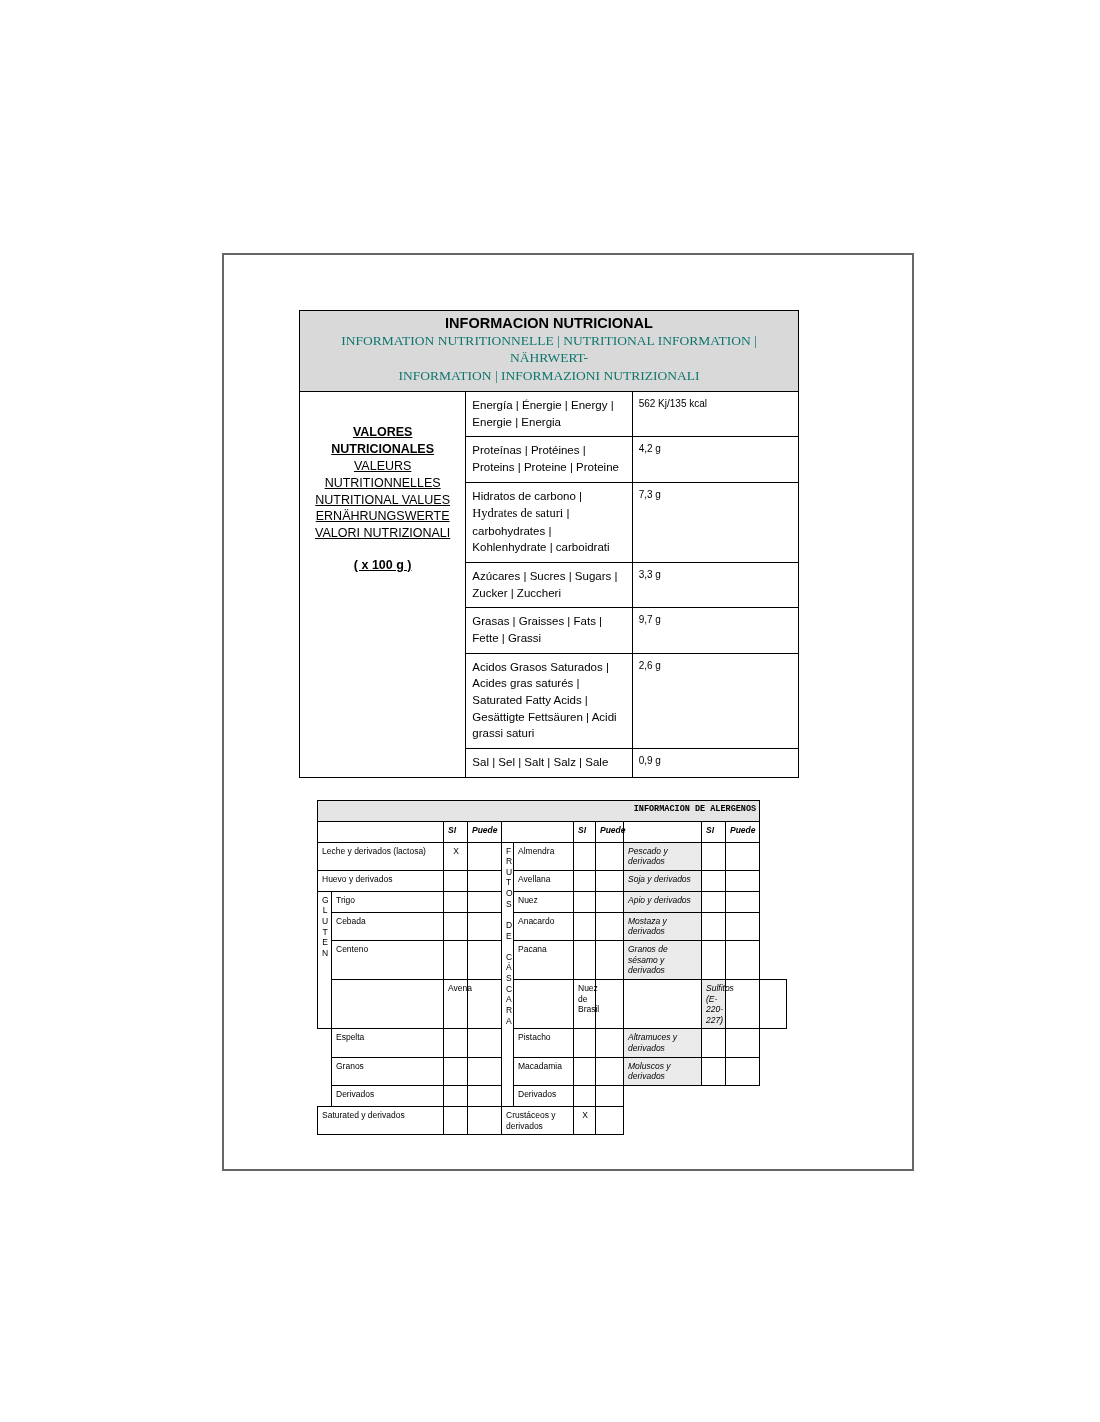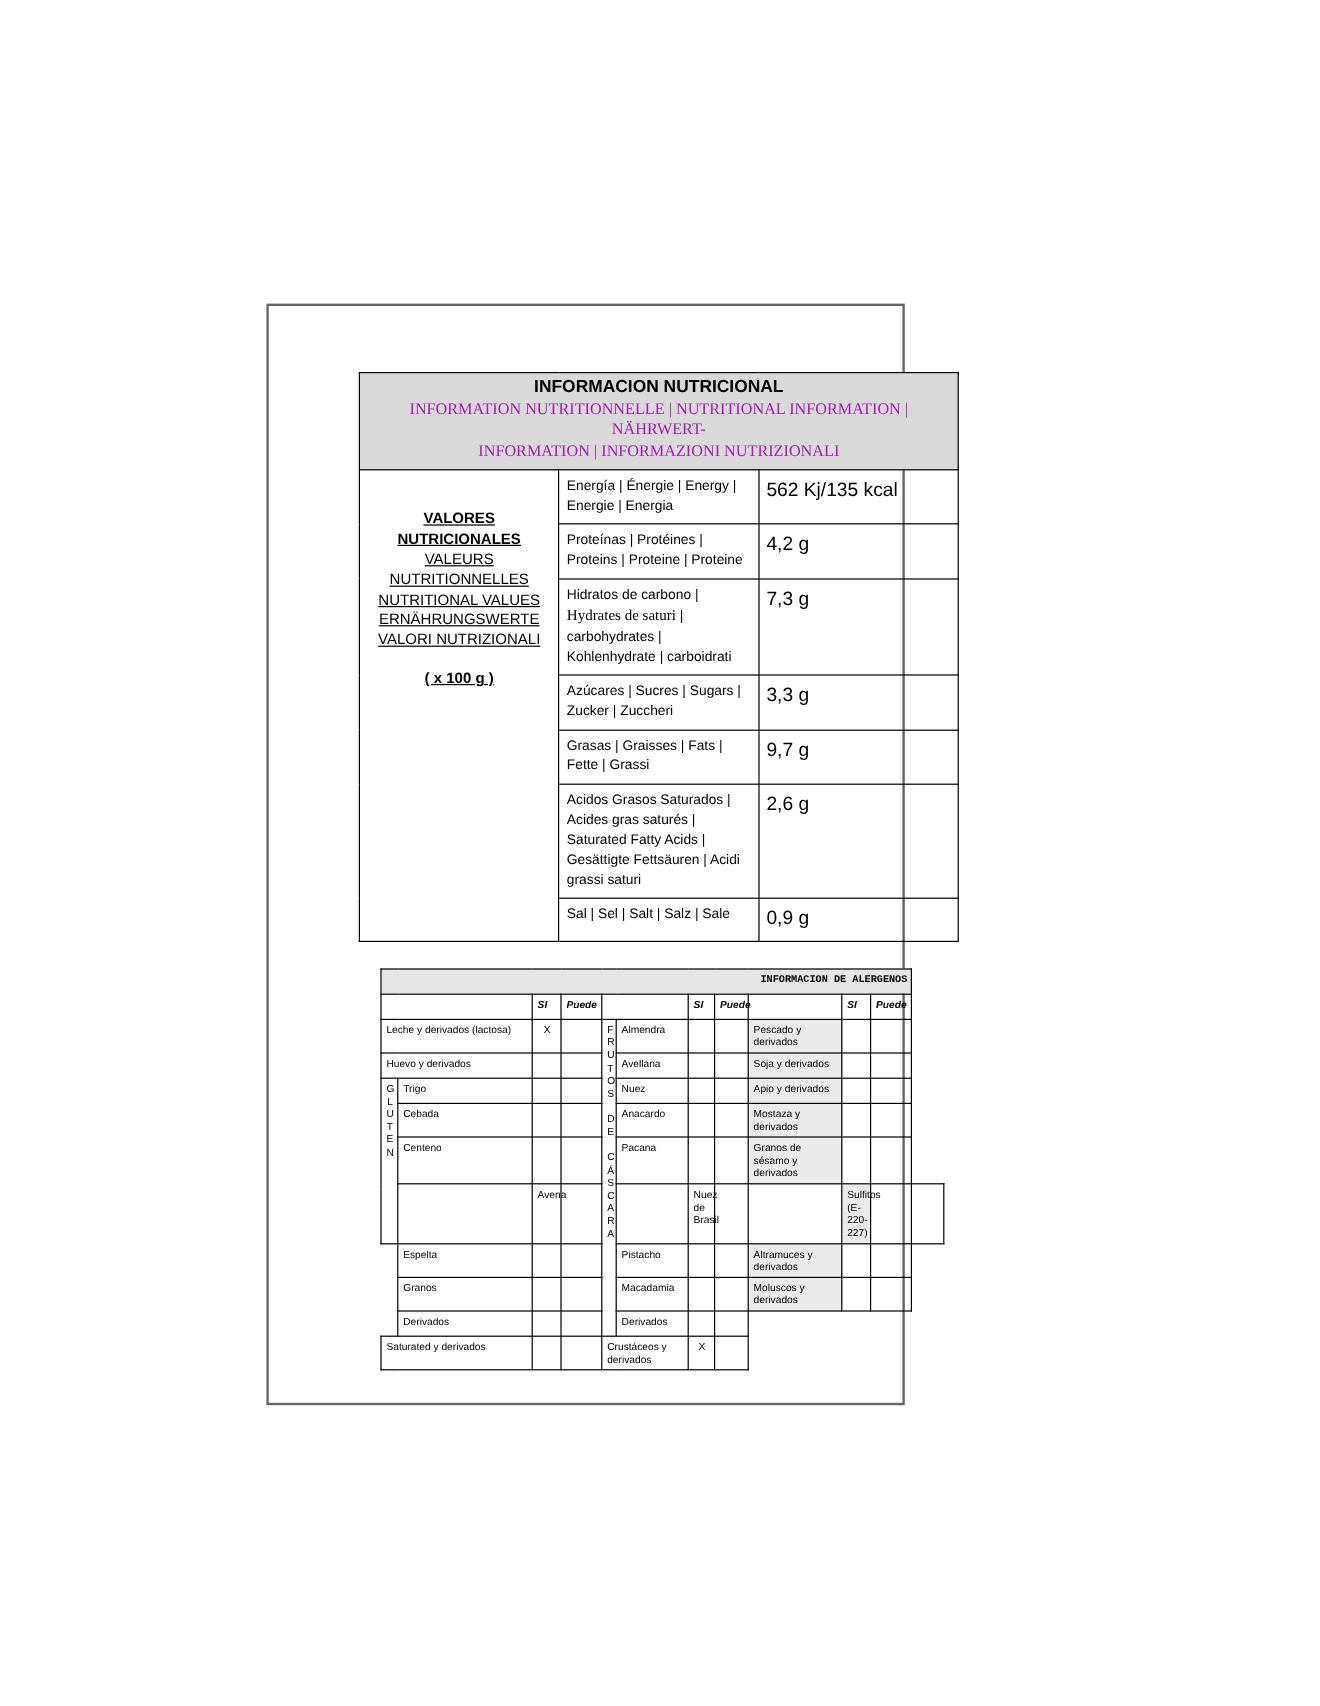--- a/index.html
+++ b/index.html
@@ -11,21 +11,21 @@
     width: 1100px;
     height: 1422px;
     font-family: "Liberation Sans", sans-serif;
     position: relative;
   }
   
   .page {
     position: absolute;
     left: 222px;
     top: 253px;
-    width: 532px;
+    width: 692px;
     height: 918px;
     background: #ffffff;
     border: 2px solid #666666;
     box-sizing: border-box;
   }
   .sheet-inner {
     position: absolute;
     left: 75px;
     top: 55px;
     width: 500px;
@@ -51,21 +51,21 @@
     font-family: "Liberation Sans", sans-serif;
     font-weight: bold;
     font-size: 14.5px;
     line-height: 1.2;
     color: #000;
   }
   .nut-subtitle {
     font-family: "Liberation Serif", serif;
     font-size: 13.5px;
     line-height: 1.25;
-    color: #a21caf;
+    color: #0f766e;
     margin-top: 1px;
   }
   .valores-cell {
     width: 200px;
     text-align: center;
     padding: 32px 8px 8px 8px;
     vertical-align: top;
     text-decoration: underline;
   }
   .valores-line1 {
@@ -82,21 +82,21 @@
     font-size: 12.5px;
     margin-top: 16px;
   }
   .nut-label {
     font-size: 11.5px;
     line-height: 1.45;
     padding: 5px 5px 6px 6px;
     width: 152px;
   }
   .nut-value {
-    font-size: 16px;
+    font-size: 10px;
     line-height: 1.45;
     padding: 5px 5px 6px 6px;
     width: 146px;
   }
   .serif-inline {
     font-family: "Liberation Serif", serif;
     font-size: 12.5px;
   }
 
   
@@ -158,20 +158,21 @@
   .frutos-vert {
     width: 12px;
     text-align: center;
     font-size: 6.5px;
     line-height: 1.12;
     padding: 2px 0;
     vertical-align: top;
   }
   .shaded {
     background: #ebebeb;
+    font-style: italic;
   }
   .indent1 { padding-left: 10px; margin-top: 44px; }
 </style>
 </head>
 <body>
 
 <div class="page">
   <div class="sheet-inner">
 
     <table class="nut">

